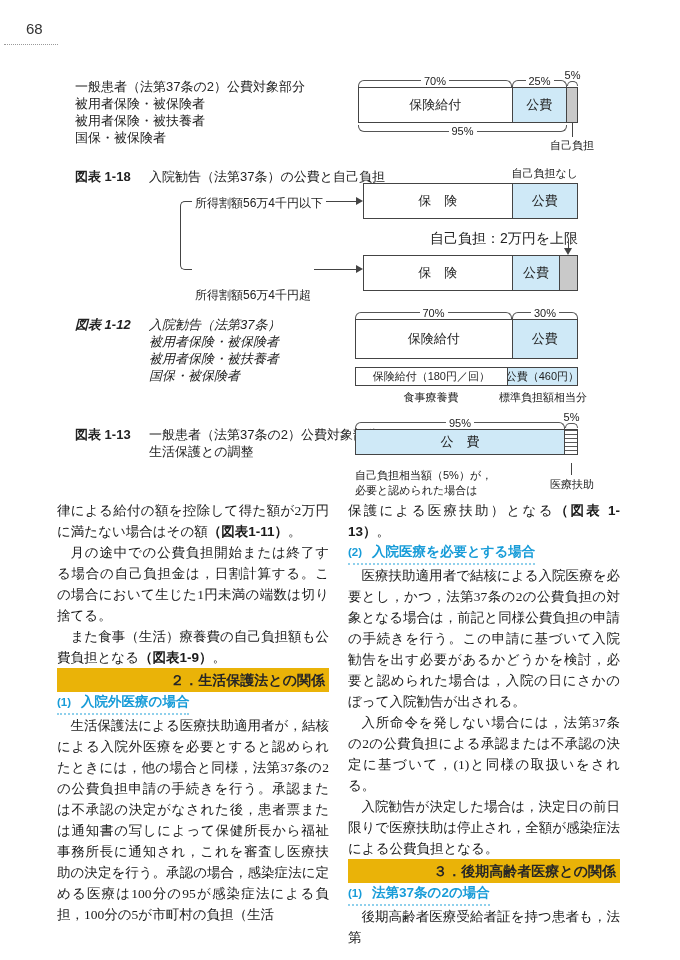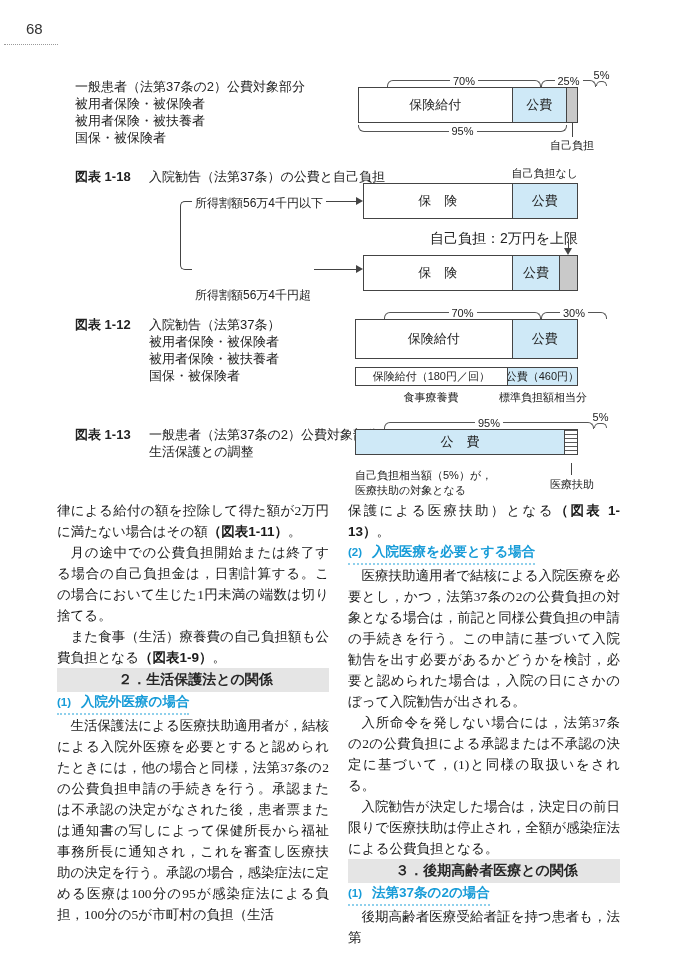--- a/index.html
+++ b/index.html
@@ -17,21 +17,21 @@
   .seg{display:flex;align-items:center;justify-content:center;font-size:13px;box-sizing:border-box;
        white-space:nowrap;overflow:hidden;}
   .seg + .seg{border-left:1px solid #444;}
   .seg.white{background:#ffffff;}
   .seg.blue{background:#cfe9f7;}
   .seg.gray{background:#c9c9c9;}
   .seg.hatch{background:repeating-linear-gradient(to bottom,#5a5a5a 0,#5a5a5a 1px,#ffffff 1px,#ffffff 4px);}
   .seg.small{font-size:11px;}
   
   .btop{position:absolute;height:7px;border:1px solid #555;border-bottom:none;
-        border-radius:6px 6px 0 0;box-sizing:border-box;margin-left:29px;}
+        border-radius:6px 6px 0 0;box-sizing:border-box;}
   .bbot{position:absolute;height:7px;border:1px solid #555;border-top:none;
         border-radius:0 0 6px 6px;box-sizing:border-box;}
   .blab{position:absolute;left:50%;top:0;transform:translate(-50%,-50%);background:#fff;
         padding:0 3px;font-size:11px;white-space:nowrap;color:#222;}
   .blab.above{transform:translate(-50%,-100%);top:-1px;background:transparent;}
   .bbot .blab{top:100%;transform:translate(-50%,-50%);}
   
   .dlab{position:absolute;font-size:11px;color:#222;white-space:nowrap;}
   .dlab.center{text-align:center;}
   .dlab.right{text-align:right;}
@@ -44,23 +44,23 @@
         border-bottom:4px solid transparent;border-left:7px solid #444;}
   .arr-d{position:absolute;width:0;height:0;border-left:4px solid transparent;
         border-right:4px solid transparent;border-top:7px solid #444;}
   .blabel{position:absolute;font-size:12px;color:#222;white-space:nowrap;}
   
   .bodycol{position:absolute;width:272px;font-family:"Liberation Serif",serif;
         font-size:13.5px;line-height:21px;text-align:justify;color:#1a1a1a;}
   .bodycol p{margin:0;}
   .bodycol p.ind{text-indent:1em;}
   .fig-ref{font-family:"Liberation Sans",sans-serif;font-weight:bold;}
-  .h2band{background:#e5e5e5;font-family:Liberation Serif, serif;font-weight:bold;
+  .h2band{background:#eab308;font-family:Liberation Sans, sans-serif;font-weight:bold;
         font-size:14px;line-height:20px;padding:2px 4px 2px 9px;margin:6px 0 4px;color:#262626;
-        text-align:center;text-indent:0;}
+        text-align:right;text-indent:0;}
   .h3row{display:table;font-family:"Liberation Sans",sans-serif;font-weight:bold;
         font-size:13.5px;line-height:19px;color:#189cd8;border-bottom:2px dotted #8fd0ec;
         padding-bottom:1px;margin:2px 0 4px;text-align:left;text-indent:0;}
   .h3num{font-size:11.5px;margin-right:10px;font-weight:bold;}
 </style>
 </head>
 <body>
 
 <div class="page">
 
@@ -127,21 +127,21 @@
   <div class="bar" style="left:363px;top:255px;width:215px;height:36px;">
     <div class="seg white" style="width:149px;">
       <span>保　険</span>
       </div>
     <div class="seg blue" style="width:48px;">
       <span>公費</span>
       </div>
     <div class="seg gray" style="width:18px;"></div>
   </div>
 
-  <div class="figcap" style="left:75px;top:316px;">
+  <div class="figcap" style="left:75px;top:316px;font-style:italic;">
     <div class="figno">図表 1-12</div>
     <div class="figlines">
       <div>入院勧告（法第37条）</div>
       <div>被用者保険・被保険者</div>
       <div>被用者保険・被扶養者</div>
       <div>国保・被保険者</div>
     </div>
   </div>
   <div class="btop" style="left:355px;top:312px;width:157px;">
     <span class="blab">70%</span>
@@ -182,21 +182,21 @@
     <span class="blab above">5%</span>
     </div>
   <div class="bar" style="left:355px;top:429px;width:223px;height:26px;">
     <div class="seg blue" style="width:210px;">
       <span>公　費</span>
       </div>
     <div class="seg hatch" style="width:13px;"></div>
   </div>
   <div class="dlab" style="left:355px;top:468px;line-height:15px;">
     <div>自己負担相当額（5%）が，</div>
-    <div>医療扶助の対象となる</div>
+    <div>必要と認められた場合は</div>
   </div>
   <div class="vline" style="left:571px;top:463px;height:12px;"></div>
   <div class="dlab center" style="left:537px;top:477px;width:70px;">医療扶助</div>
 
   <div class="bodycol" style="left:57px;top:500px;">
     <p class="body-p">律による給付の額を控除して得た額が2万円に満たない場合はその額<span class="fig-ref">（図表1-11）</span>。</p>
     <p class="ind body-p">月の途中での公費負担開始または終了する場合の自己負担金は，日割計算する。この場合において生じた1円未満の端数は切り捨てる。</p>
     <p class="ind body-p">また食事（生活）療養費の自己負担額も公費負担となる<span class="fig-ref">（図表1-9）</span>。</p>
     <p class="h2band">２．生活保護法との関係</p>
     <p class="h3row">

